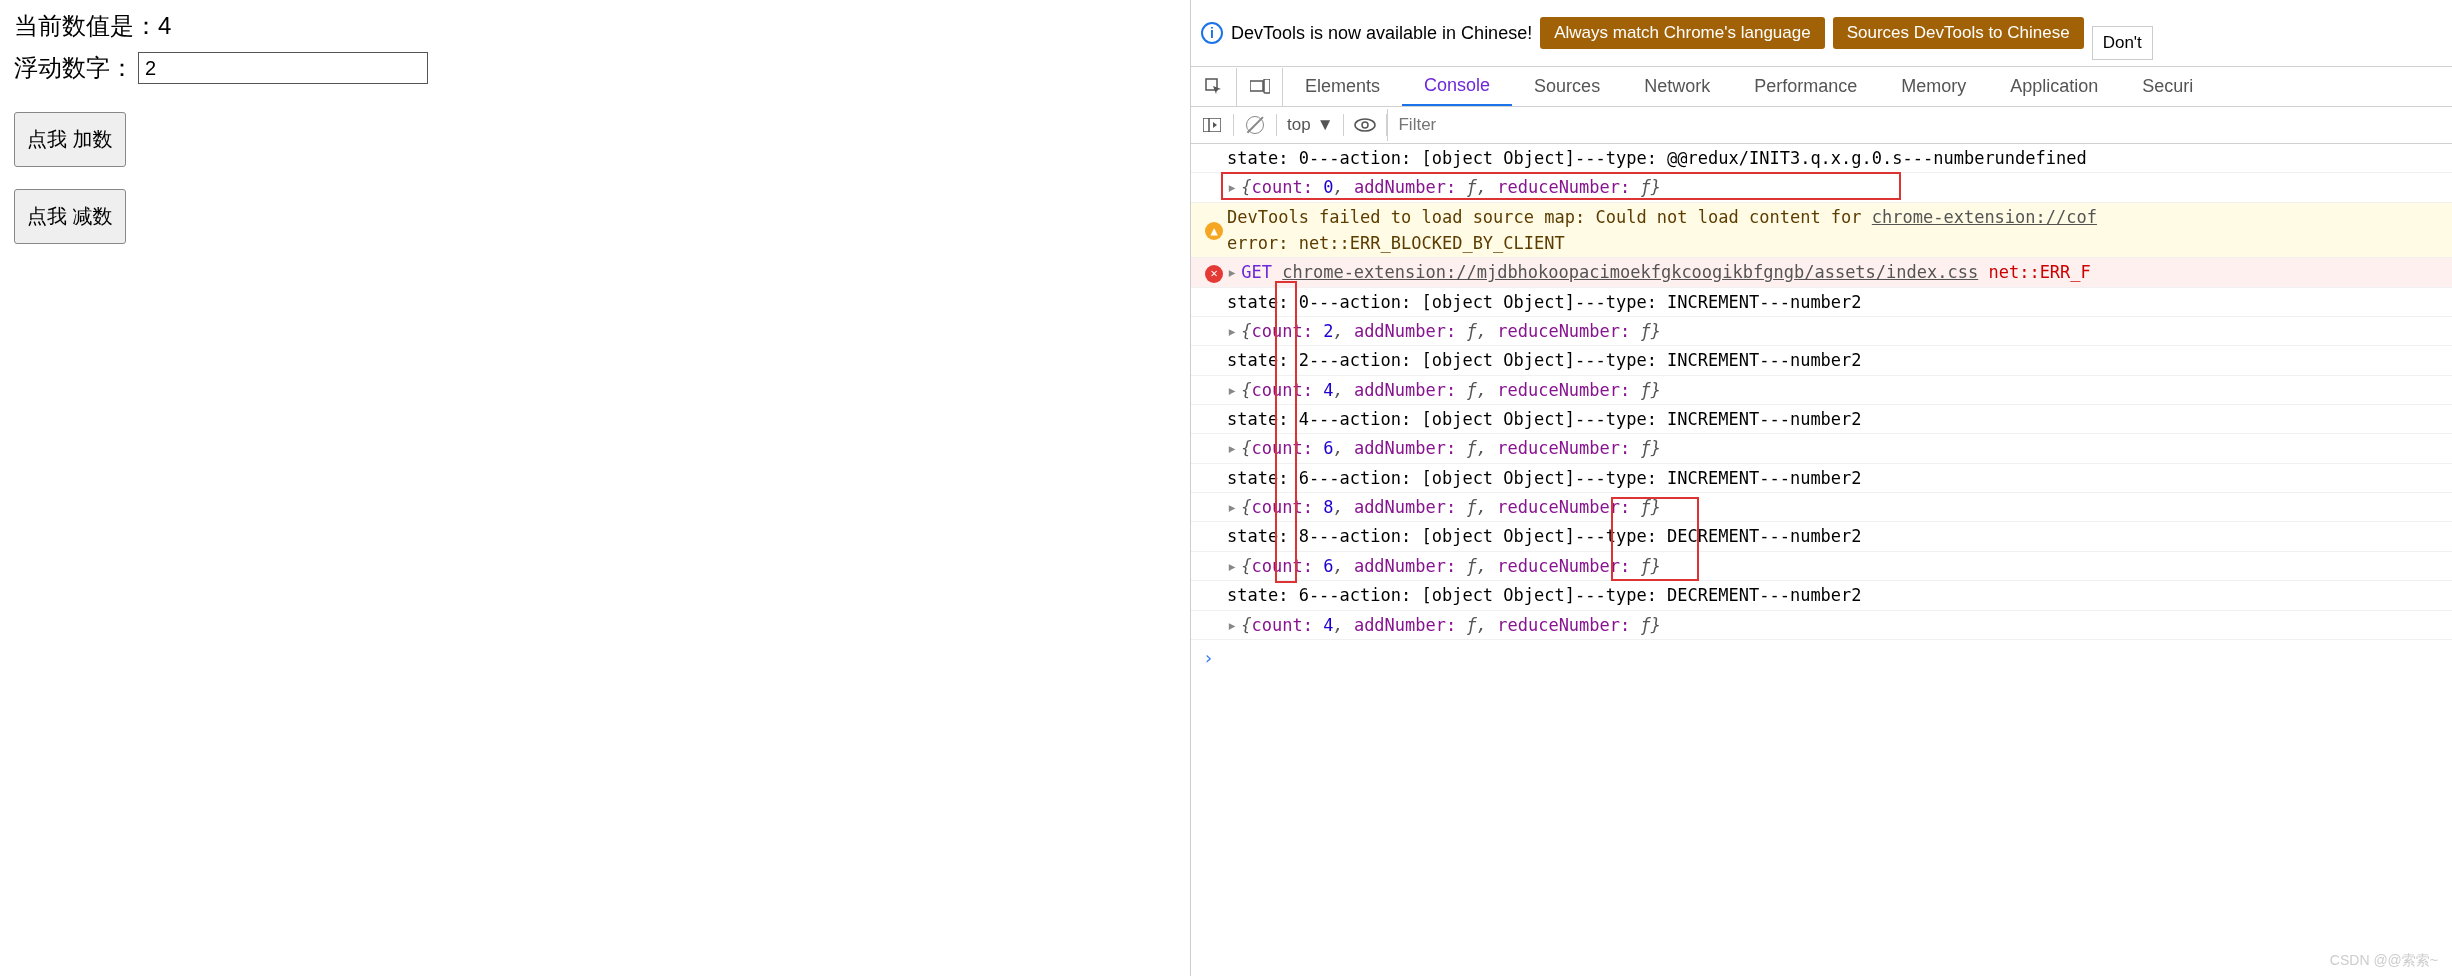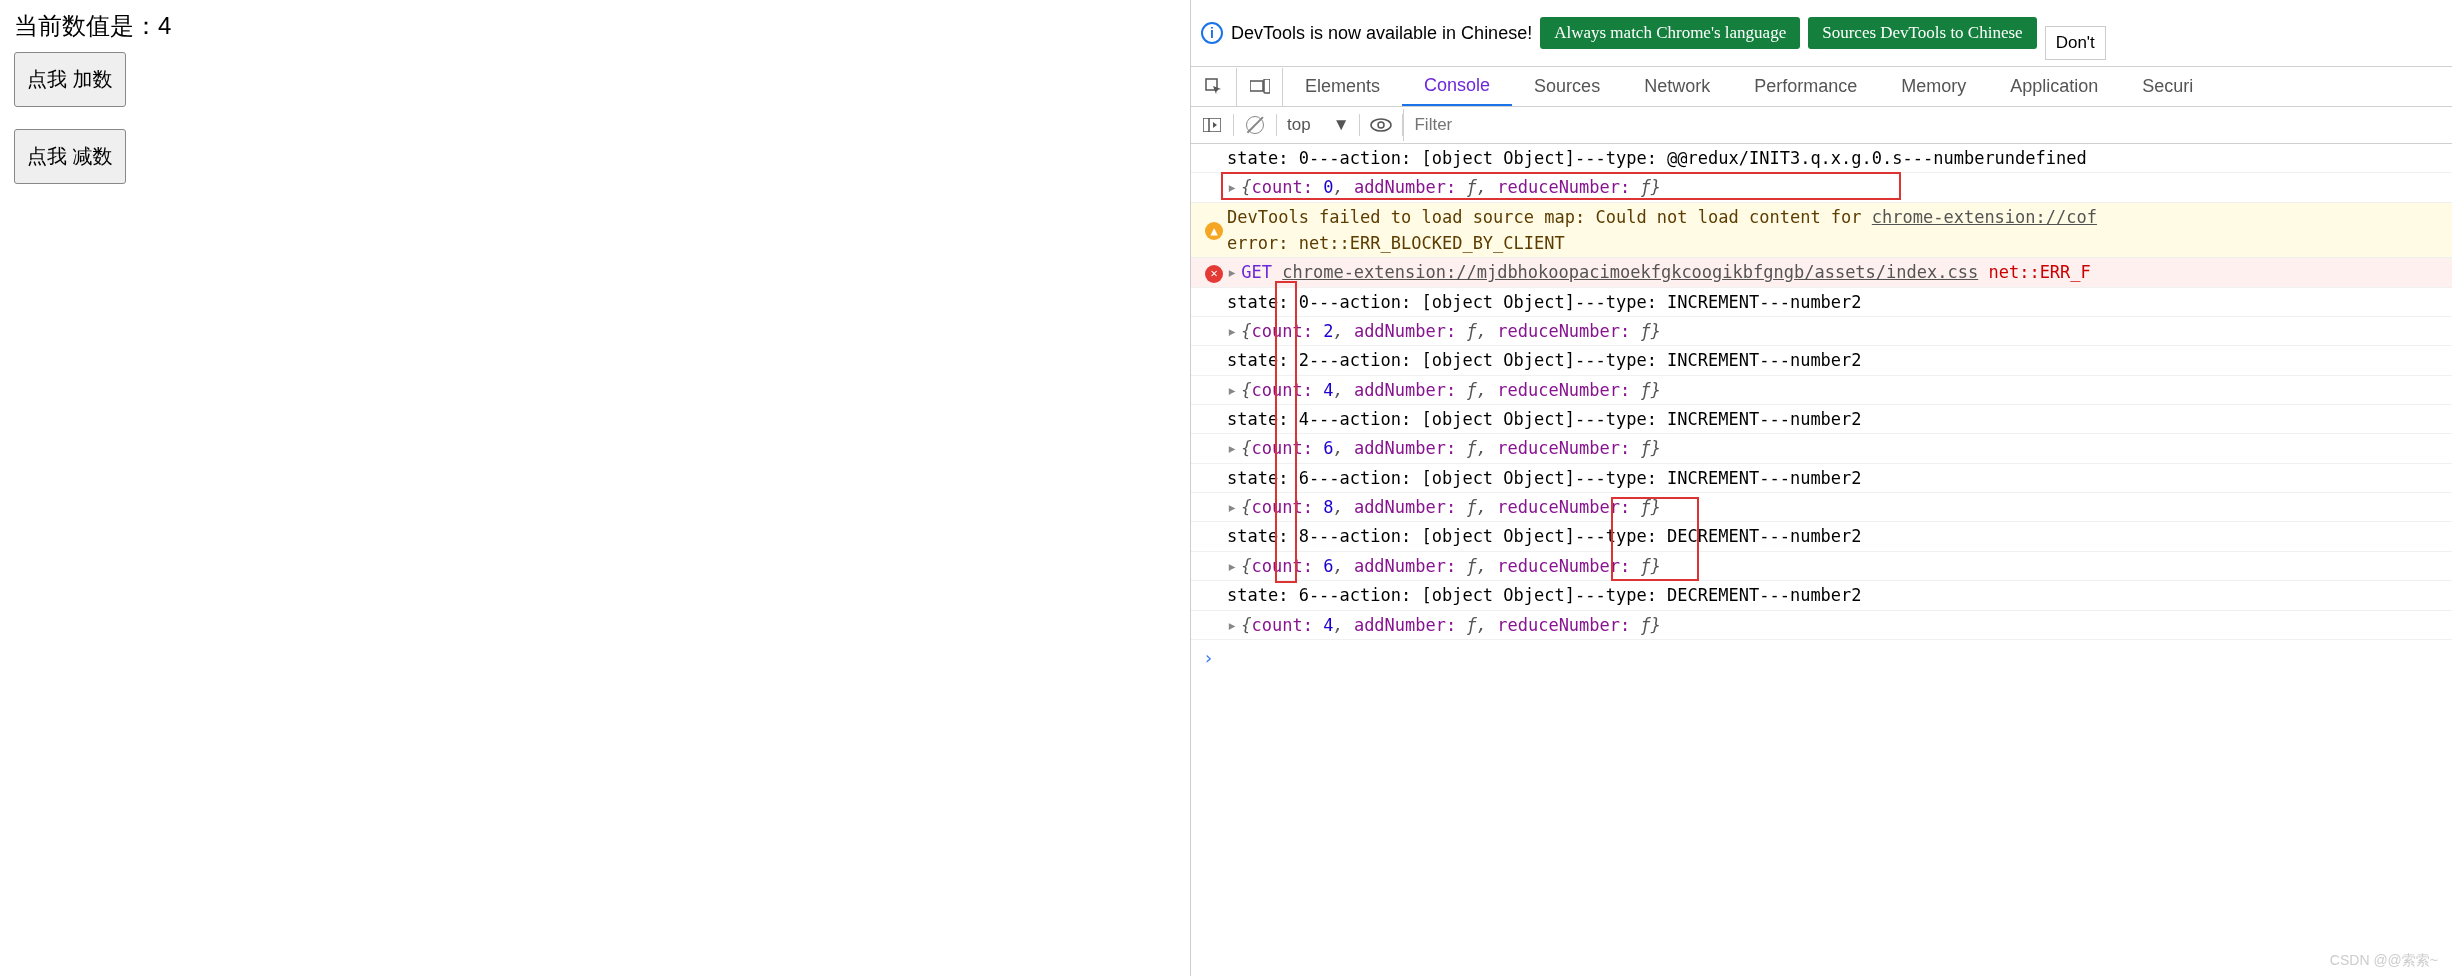--- a/index.html
+++ b/index.html
@@ -5,30 +5,30 @@
 * { box-sizing: border-box; margin: 0; padding: 0; }
 body { font-family: -apple-system, BlinkMacSystemFont, "Segoe UI", Arial, sans-serif; font-size: 14px; background: #fff; width: 2452px; height: 976px; overflow: hidden; display: flex; }
 .left-pane { width: 1190px; padding: 10px 14px; font-size: 24px; }
 .cur-line { margin-bottom: 10px; }
 .float-line { display: flex; align-items: center; margin-bottom: 28px; }
 .float-line input { font-size: 20px; width: 290px; height: 32px; padding: 2px 6px; border: 1px solid #555; margin-left: 4px; }
 .btn { font-size: 20px; padding: 13px 12px; background: #efefef; border: 1px solid #888; border-radius: 3px; margin-bottom: 22px; cursor: pointer; display: block; }
 .right-pane { flex: 1; border-left: 1px solid #ccc; display: flex; flex-direction: column; overflow: hidden; }
 .info-bar { display: flex; align-items: center; gap: 8px; padding: 6px 10px; border-bottom: 1px solid #d0d0d0; font-size: 18px; }
 .info-icon { width: 22px; height: 22px; border: 2px solid #1a73e8; border-radius: 50%; color: #1a73e8; display: flex; align-items: center; justify-content: center; font-weight: bold; font-size: 14px; }
-.blue-btn { background: #15803d; color: #fff; border: none; padding: 6px 14px; font-size: 17px; border-radius: 3px; cursor: pointer; font-family: Liberation Serif, serif; }
+.blue-btn { background: #a16207; color: #fff; border: none; padding: 6px 14px; font-size: 17px; border-radius: 3px; cursor: pointer; }
 .gray-btn { background: #fff; border: 1px solid #ccc; padding: 6px 10px; font-size: 17px; cursor: pointer; margin-top: 20px; }
 .tabs-bar { display: flex; align-items: center; border-bottom: 1px solid #d0d0d0; font-size: 18px; color: #555; }
 .tool-icon { width: 46px; height: 38px; display: flex; align-items: center; justify-content: center; border-right: 1px solid #d0d0d0; color: #555; cursor: pointer; }
 .tab { padding: 8px 22px; cursor: pointer; }
 .tab.active { color: #6d28d9; border-bottom: 2px solid #1a73e8; }
 .filter-bar { display: flex; align-items: center; border-bottom: 1px solid #d0d0d0; font-size: 17px; color: #555; }
 .fb-icon { width: 42px; height: 36px; display: flex; align-items: center; justify-content: center; cursor: pointer; }
 .fb-sep { width: 1px; height: 22px; background: #d0d0d0; }
-.ctx { padding: 0 10px; display: flex; align-items: center; gap: 22px; cursor: pointer; }
+.ctx { padding: 0 10px; display: flex; align-items: center; gap: 6px; cursor: pointer; }
 .filter-input { flex: 1; border: none; border-left: 1px solid #d0d0d0; padding: 6px 10px; font-size: 17px; outline: none; }
 .console-body { flex: 1; overflow: auto; font-family: Menlo, Consolas, monospace; font-size: 17px; line-height: 1.55; position: relative; }
 .row { display: flex; align-items: center; padding: 1px 6px 1px 10px; border-bottom: 1px solid #f0f0f0; white-space: nowrap; }
 .row.warn { background: #fffbe5; color: #5c3c00; }
 .row.err { background: #fff0f0; color: #c00; }
 .gutter { width: 26px; flex-shrink: 0; display: flex; align-items: flex-start; justify-content: center; padding-top: 2px; }
 .badge { width: 18px; height: 18px; border-radius: 50%; font-size: 12px; font-weight: bold; display: flex; align-items: center; justify-content: center; color: #fff; }
 .badge.warn { background: #f5a623; }
 .badge.err { background: #e53935; }
 .badge.clear { border: 1.5px solid #888; position: relative; background: none; }
@@ -47,20 +47,24 @@
 .watermark { position: fixed; right: 14px; bottom: 6px; font-size: 14px; color: #ccc; }
 svg { display: block; }
 </style>
 </head>
 <body>
 
 <div class="left-pane">
   <div class="cur-line">
     <span>当前数值是：</span><span>4</span>
   </div>
+  <div class="float-line">
+    <span>浮动数字：</span>
+    <input type="text" value="2" style="">
+  </div>
   <button class="btn">点我 加数</button>
   <button class="btn">点我 减数</button>
 </div>
 
 <div class="right-pane">
 
   <div class="info-bar">
     <div class="info-icon">i</div>
     <span>DevTools is now available in Chinese!</span>
     <button class="blue-btn">Always match Chrome's language</button>

